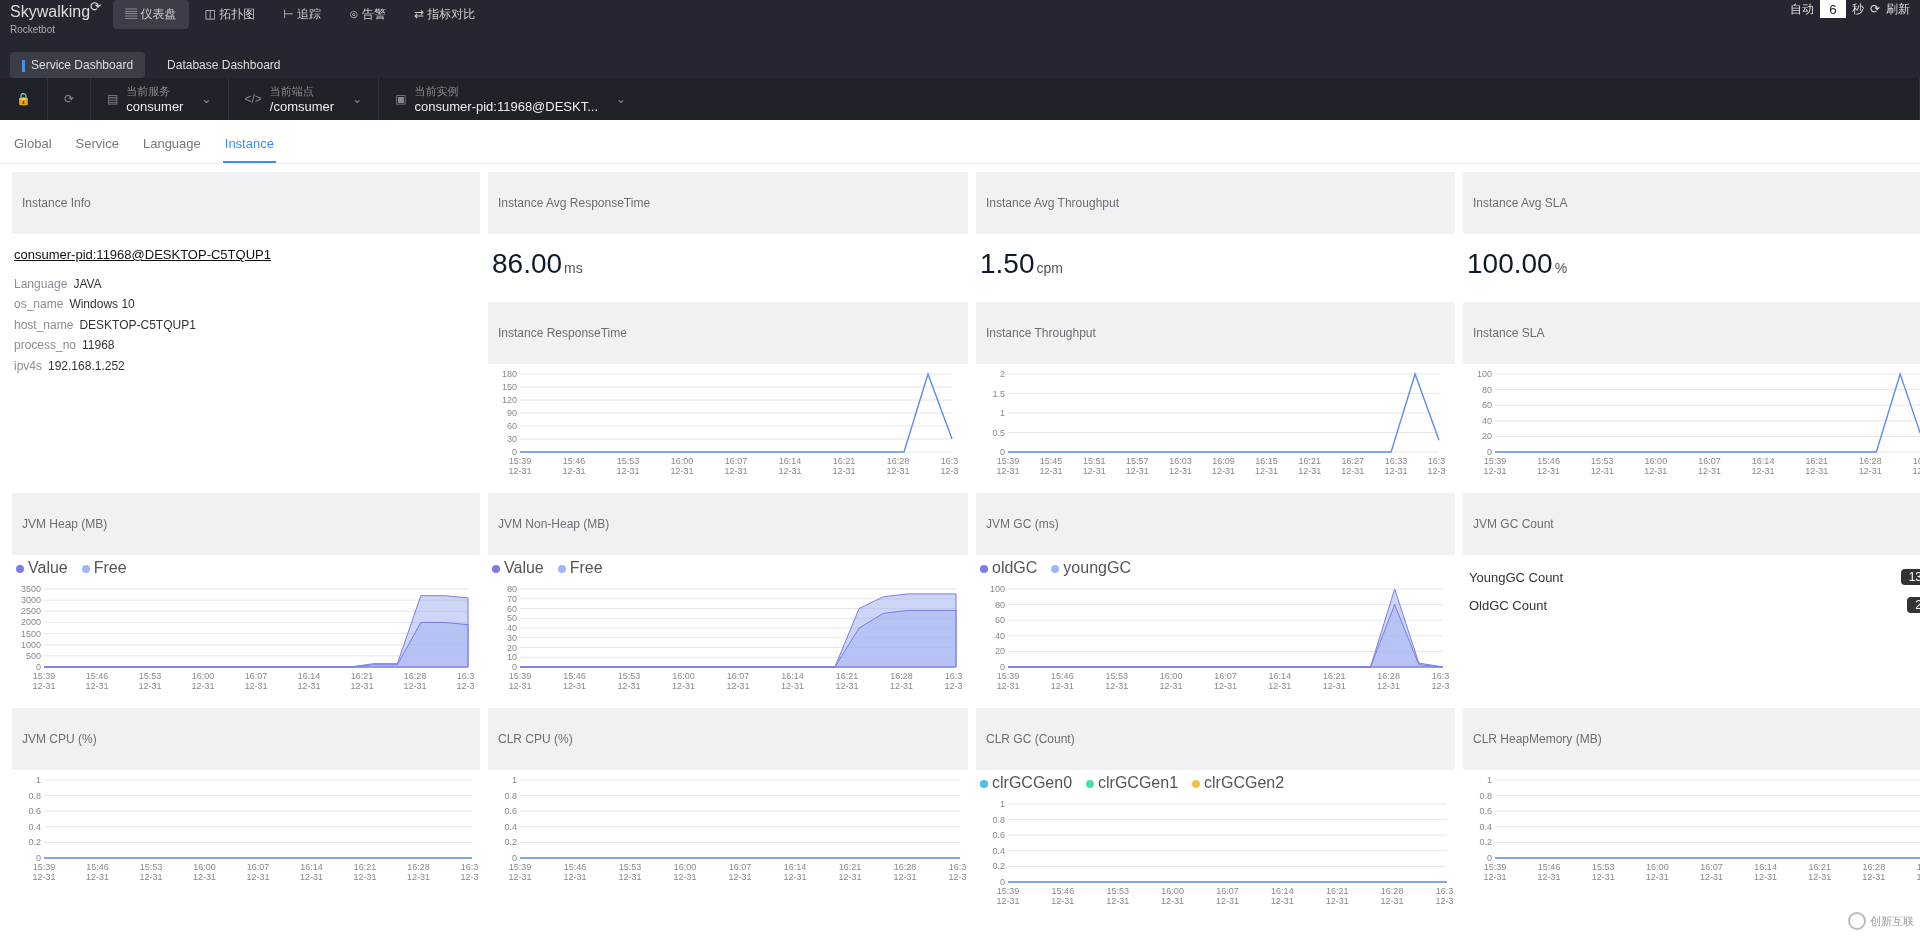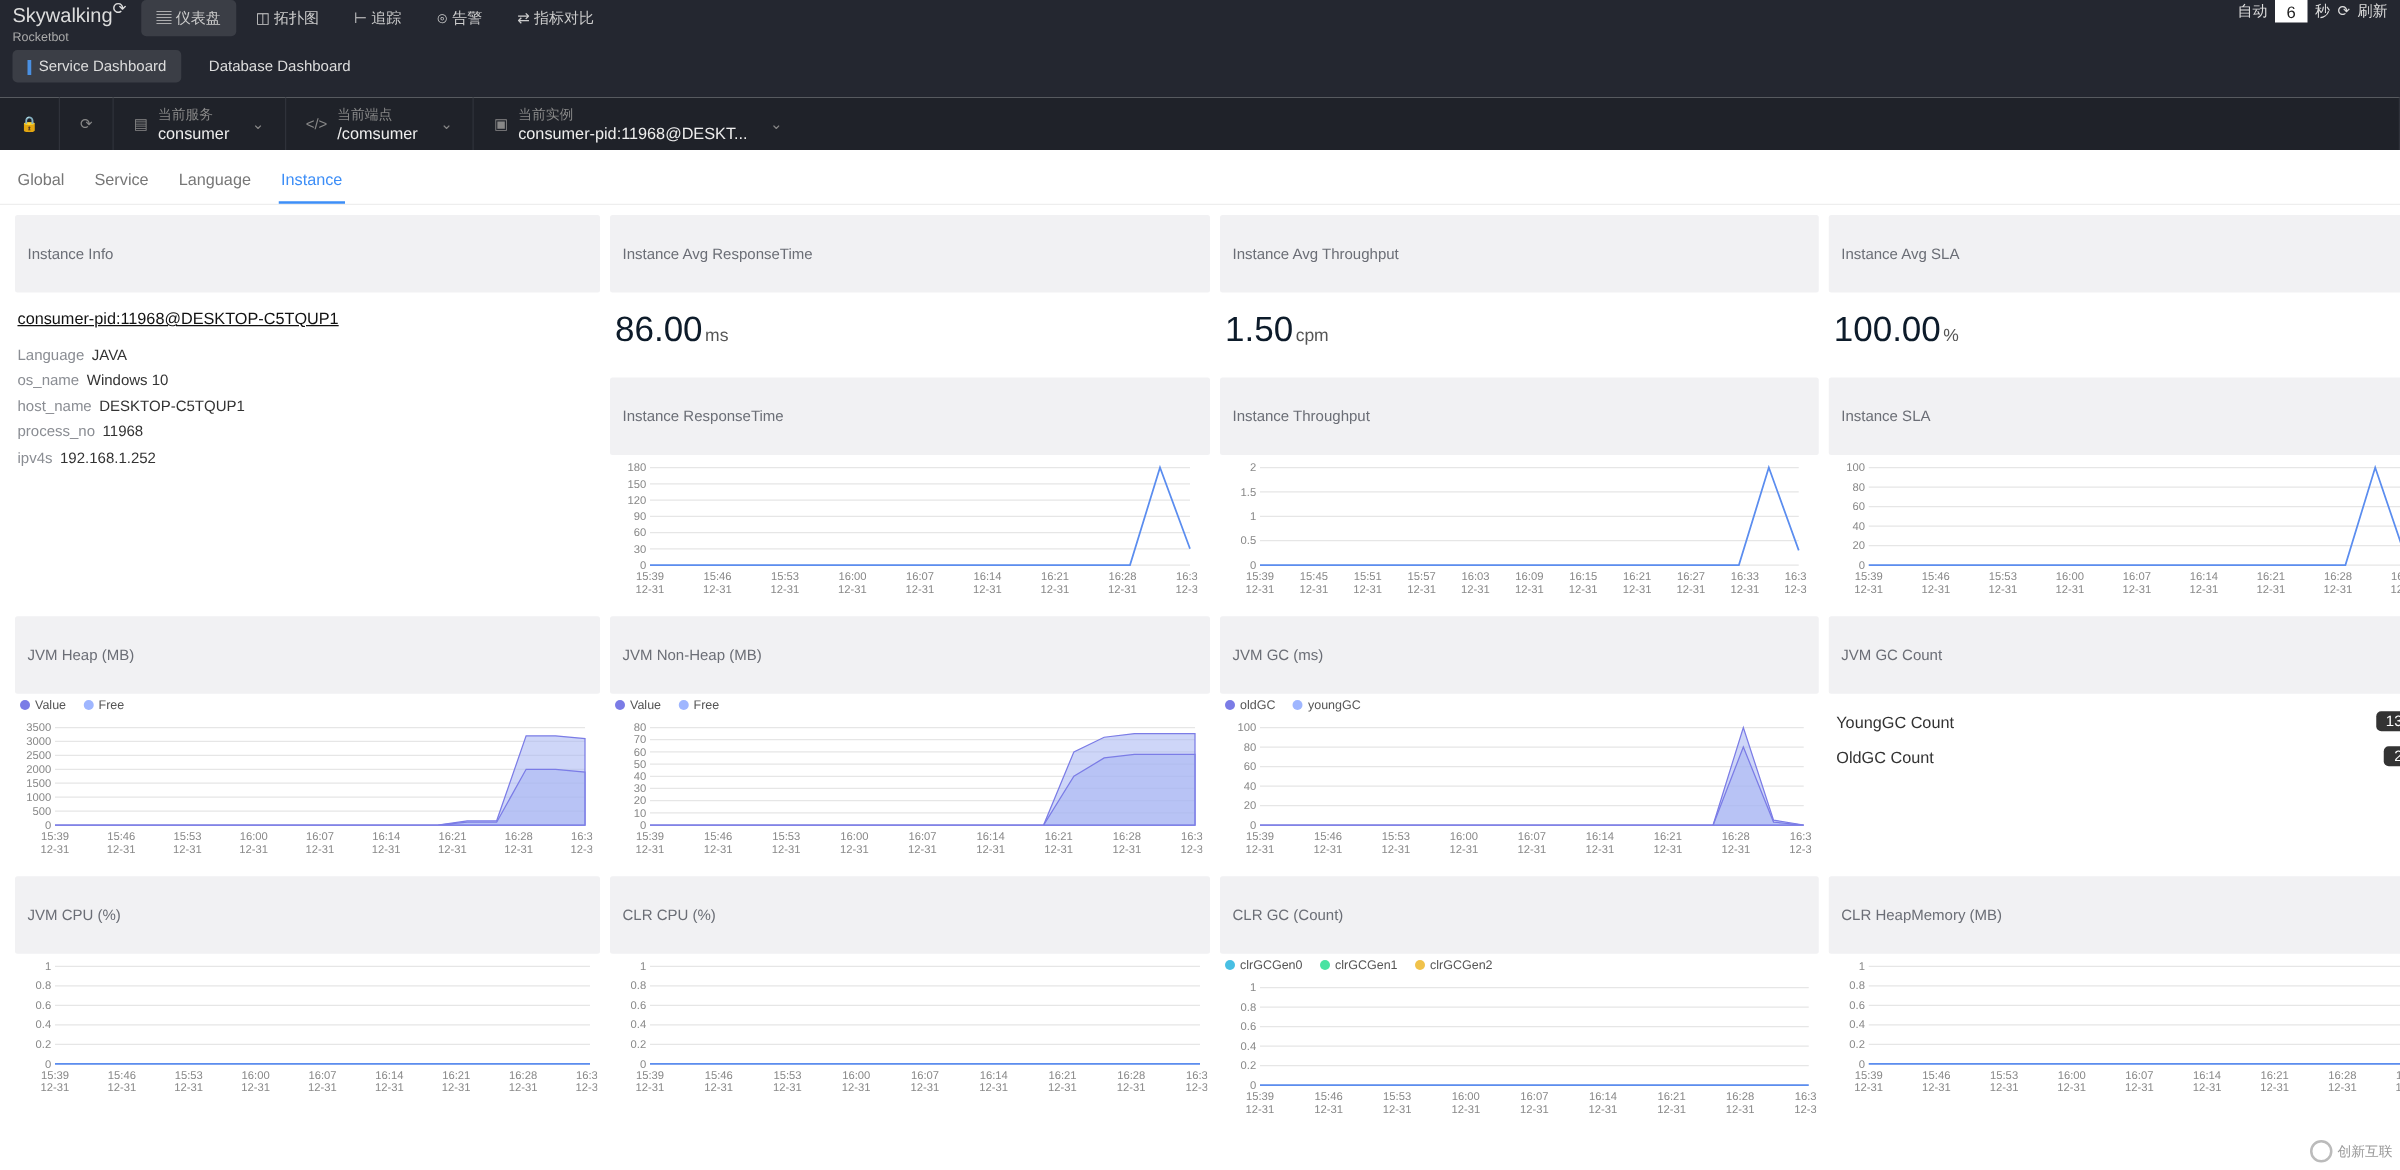--- a/index.html
+++ b/index.html
@@ -5,42 +5,42 @@
 * { box-sizing: border-box; margin: 0; padding: 0; }
 body { font-family: "Segoe UI", Arial, sans-serif; background:#fff; color:#333; font-size:12px; }
 .topbar { background:#242730; color:#ddd; height:40px; display:flex; align-items:flex-start; padding:0 10px; }
 .brand { font-family:Arial; font-size:16px; font-weight:400; margin-right:12px; line-height:1;}
 .brand .sub{font-size:10px; color:#aaa;}
 .top-nav{display:flex; gap:4px;}
 .top-nav .item{padding:6px 12px; font-size:12px; color:#ccc; cursor:pointer; border-radius:4px;}
 .top-nav .item.active{background:#3b3e46;}
 .top-right{margin-left:auto; display:flex; align-items:center; gap:6px; font-size:12px;}
 .top-right input{width:26px; height:18px; text-align:center; background:#fff; border:none; color:#222;}
-.tabbar{background:#242730; color:#ddd; height:38px; display:flex; align-items:flex-start; padding:0 10px;}
+.tabbar{background:#242730; color:#ddd; height:38px; display:flex; align-items:flex-end; padding:0 10px;}
 .tabbar .btn{padding:6px 12px; font-size:12px; cursor:pointer; border-radius:4px; margin-right:10px;}
 .tabbar .btn.active{background:#3b3e46;}
 .tabbar .btn.active::before{content:''; display:inline-block; width:3px; height:12px; background:#4a90e2; margin-right:6px; vertical-align:middle;}
 .selectorbar{background:#1f2229; color:#ddd; height:42px; display:flex; align-items:center;}
 .selectorbar .cell{display:flex; align-items:center; gap:8px; padding:0 16px; height:100%; border-right:1px solid #2f323a;}
 .selectorbar .icon{color:#888;}
 .selectorbar .lbl{font-size:11px; color:#888;}
 .selectorbar .val{font-size:13px; color:#eee;}
 .selectorbar .chev{margin-left:10px; color:#888;}
 .subnav{display:flex; gap:20px; padding:10px 12px 0 12px; border-bottom:1px solid #eee;}
 .subnav .t{padding:6px 2px 10px 2px; font-size:13px; color:#777; cursor:pointer;}
 .subnav .t.active{color:#3d8ef7; border-bottom:2px solid #3d8ef7;}
 .grid{display:grid; grid-template-columns:repeat(4,1fr); gap:8px; padding:8px 12px;}
 .card-title{background:#f1f1f3; color:#6b6e76; font-size:12px; padding:24px 10px; border-radius:2px;}
 .card{display:flex; flex-direction:column;}
 .big{font-size:28px; color:#0d1b2a; padding:14px 4px;}
 .big .unit{font-size:14px; color:#555; margin-left:2px;}
 .info-list{padding:6px 2px; font-size:12px; color:#333; line-height:1.7;}
 .info-list .k{color:#8a8d93; margin-right:6px;}
 .chart{padding:4px 2px;}
-.legend{display:flex; gap:14px; padding:4px 2px 2px 4px; font-size:10px; color:#555;}
+.legend{display:flex; gap:14px; padding:4px 2px 2px 4px; font-size:16px; color:#555;}
 .legend span::before{content:''; display:inline-block; width:8px; height:8px; border-radius:50%; margin-right:4px; vertical-align:middle;}
 .legend .c0::before{background:#7b7ce6;}
 .legend .c1::before{background:#9fb6ff;}
 .legend .c2::before{background:#48bfe3;}
 .legend .c3::before{background:#48e3a2;}
 .legend .c4::before{background:#f0c24b;}
 .gc-row{display:flex; justify-content:space-between; align-items:center; padding:6px 4px; font-size:13px;}
 .gc-badge{background:#333; color:#fff; border-radius:4px; padding:1px 8px; font-size:12px;}
 svg text{font-size:9px; fill:#888;}
 svg .grid{stroke:#e6e6e6; stroke-width:1;}

